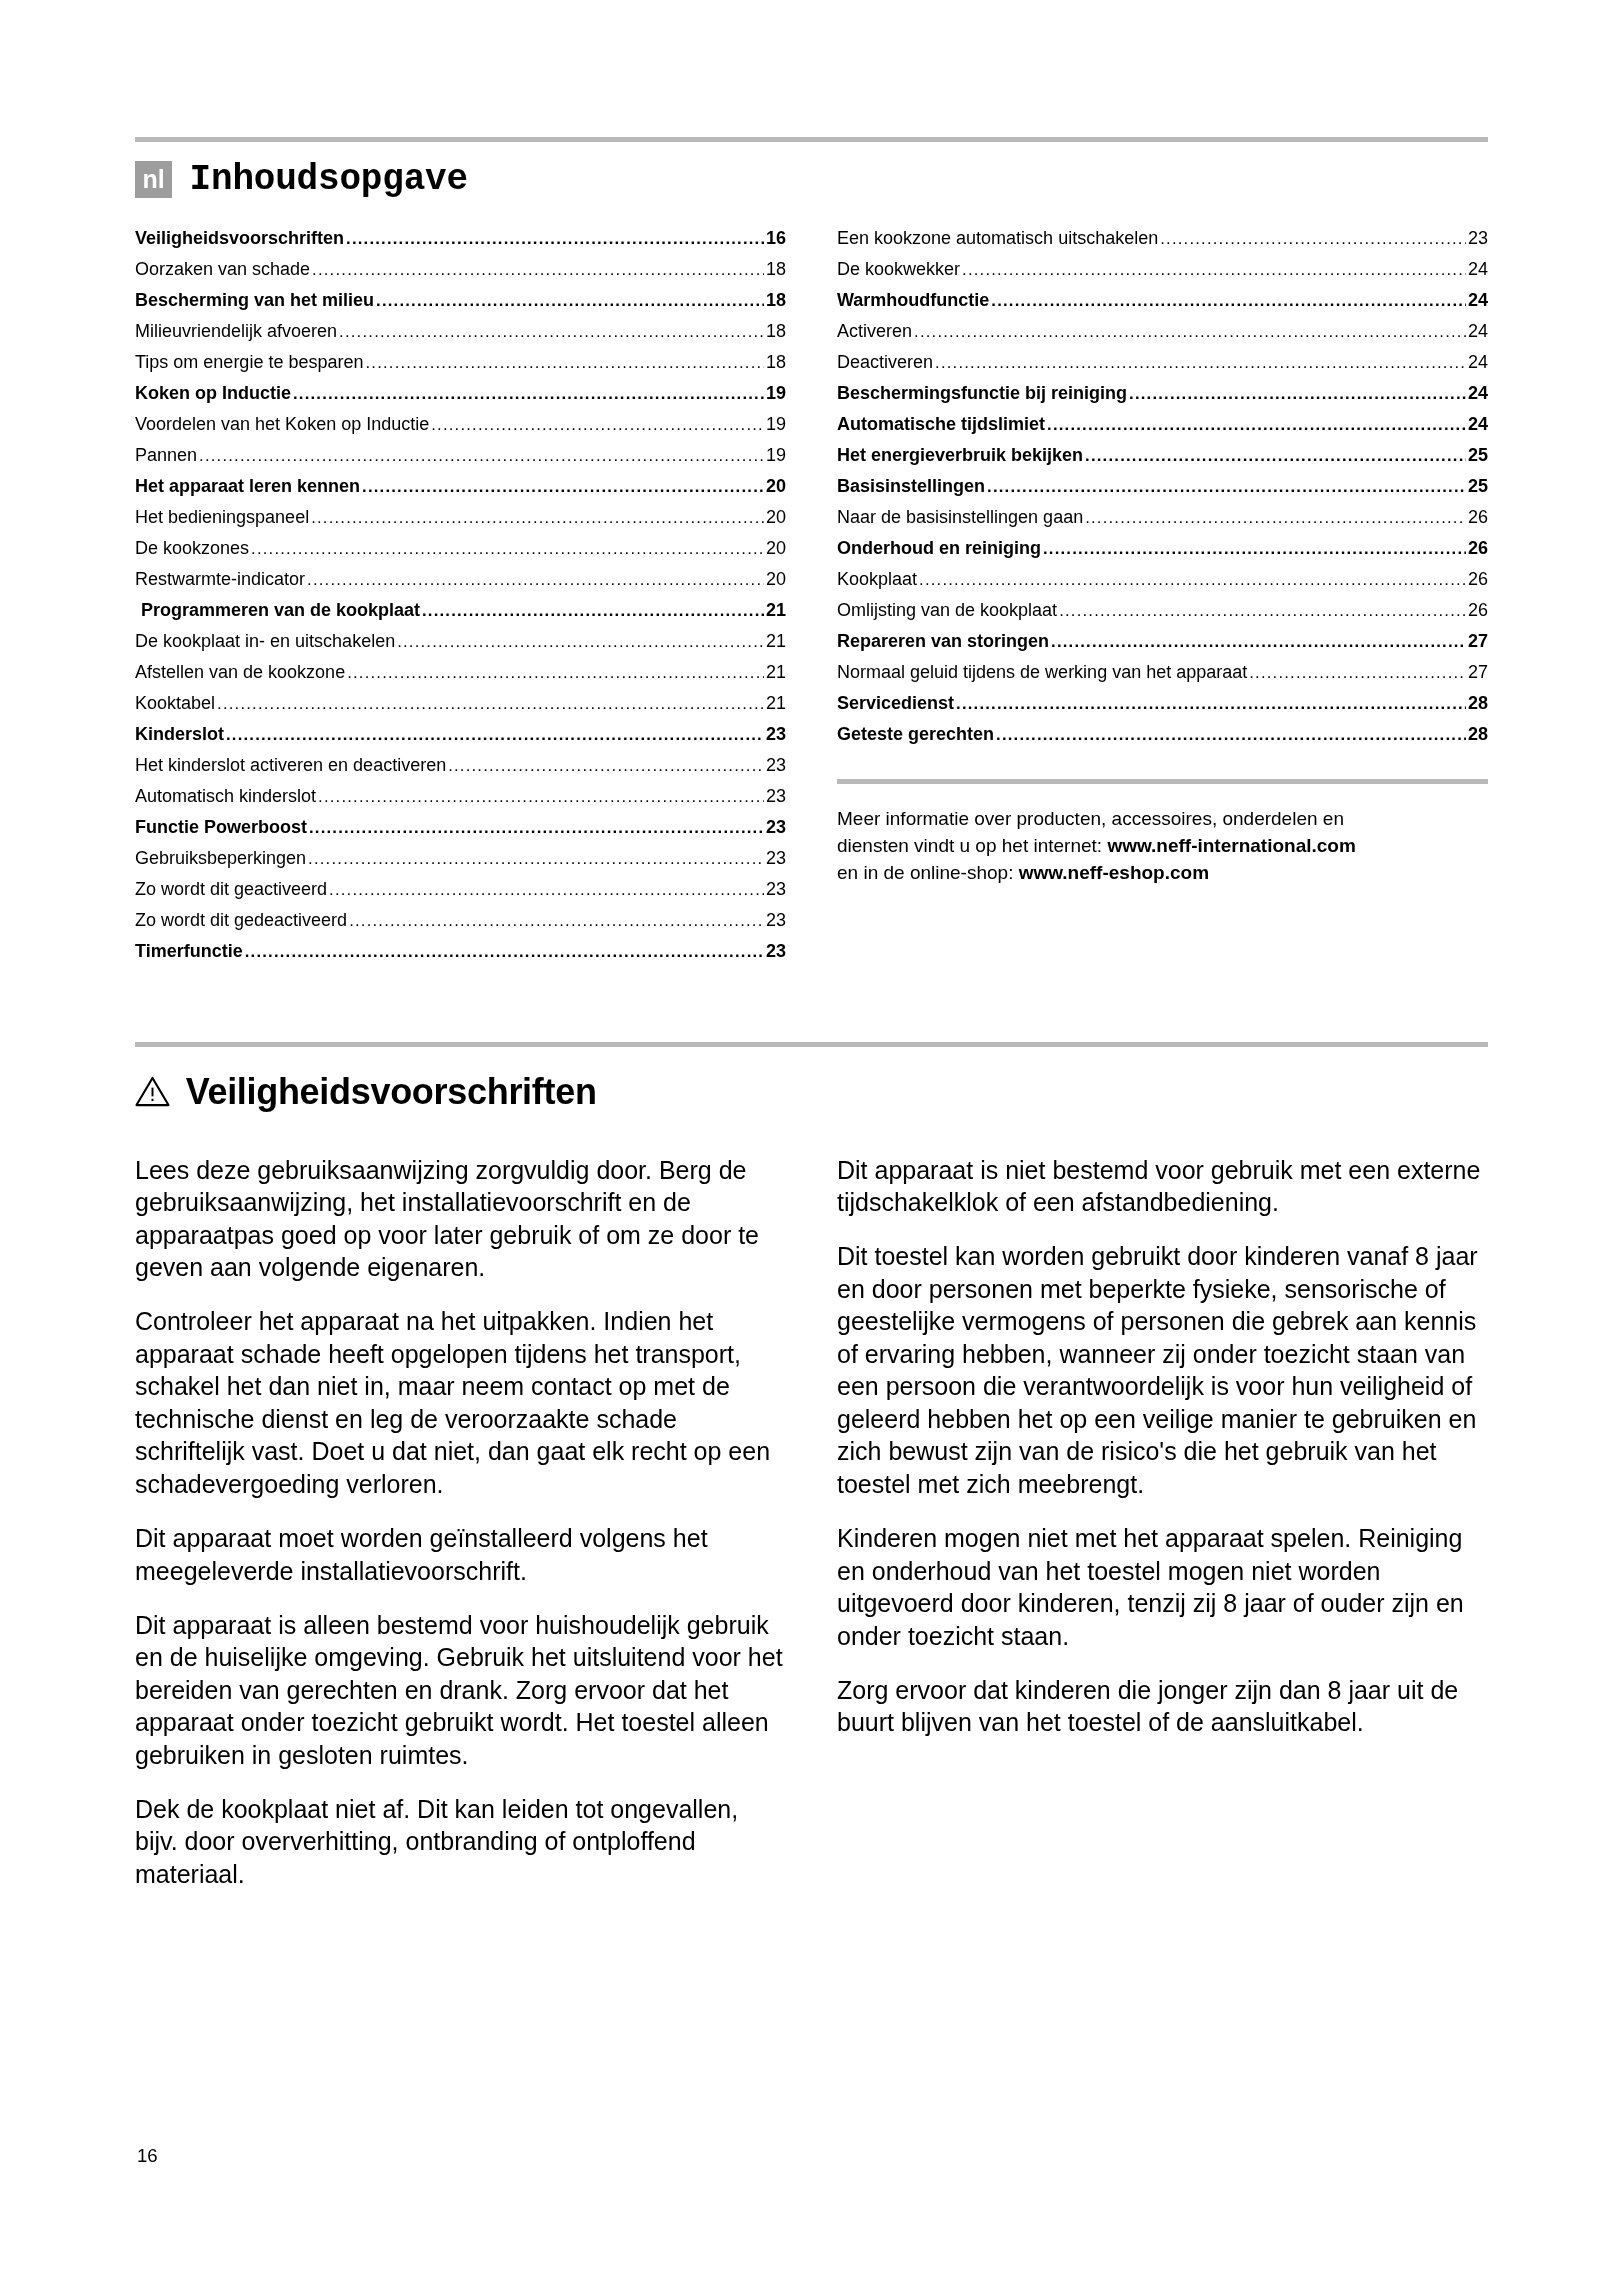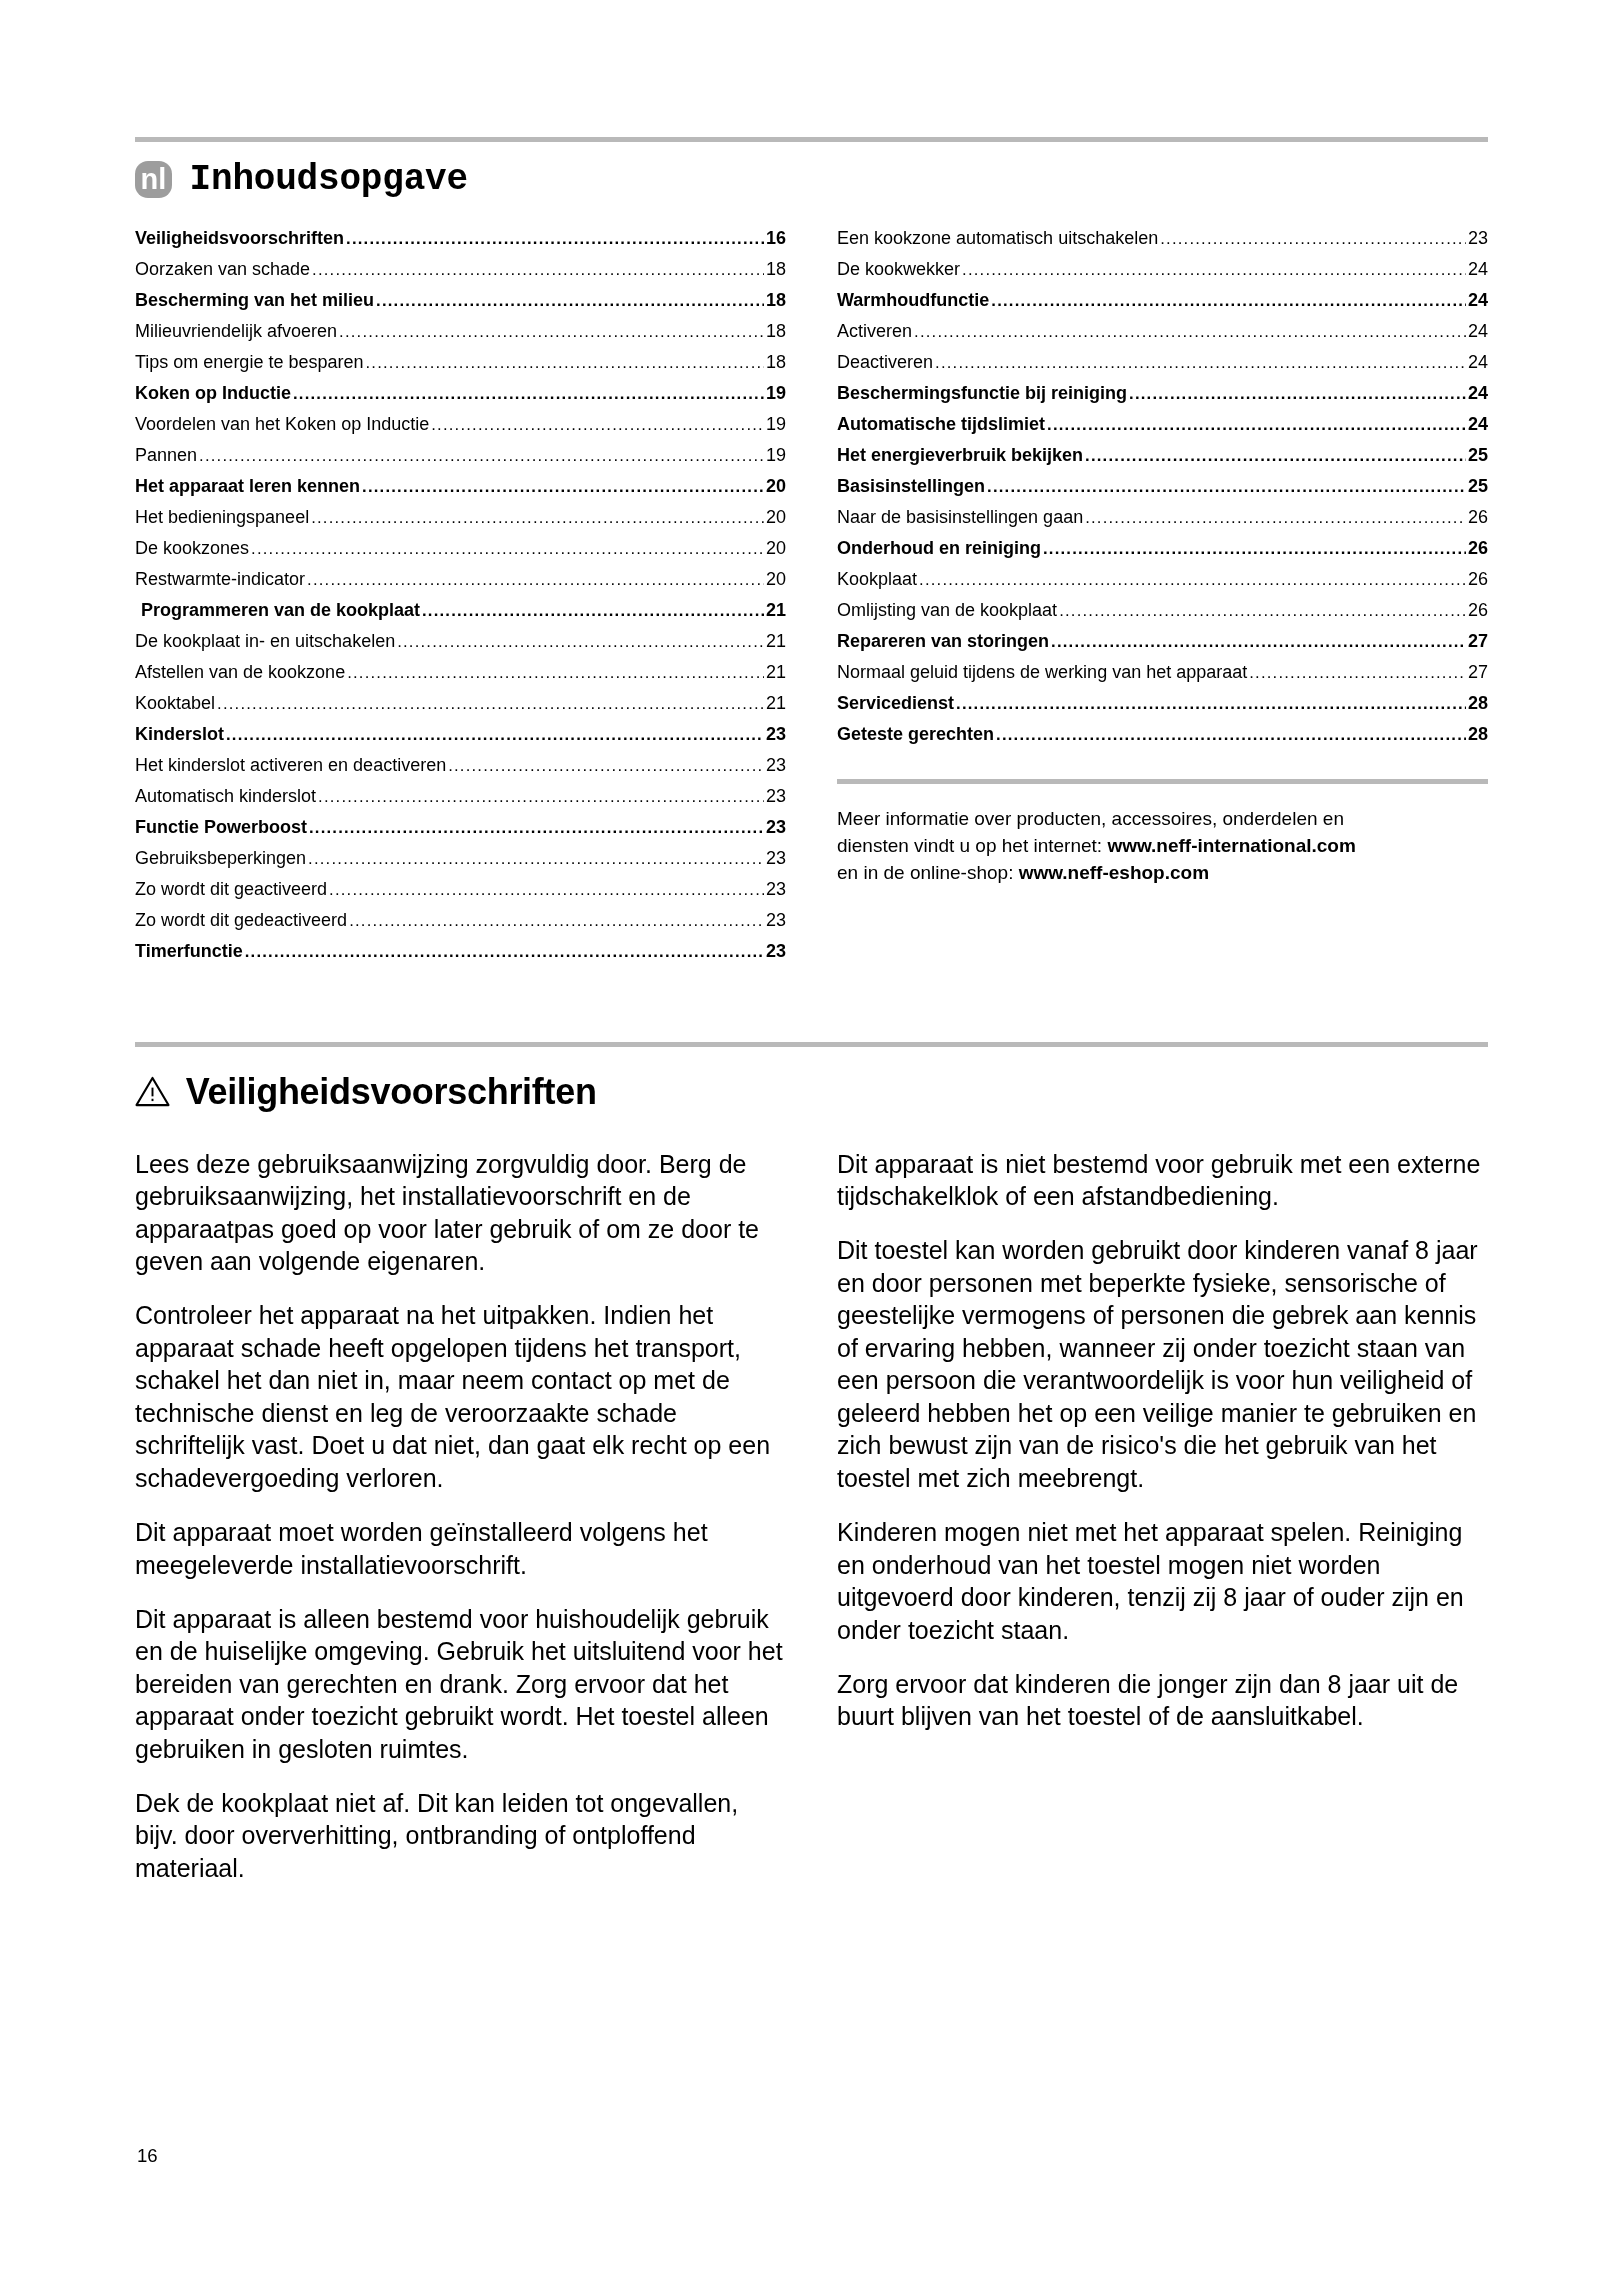--- a/index.html
+++ b/index.html
@@ -37,27 +37,26 @@
     display: flex;
     align-items: center;
     gap: 17.6px;
     margin-bottom: 29px;
   }
   .lang-badge {
     width: 37px;
     height: 37px;
     background: #9d9d9d;
     color: #ffffff;
-    font-size: 29px;
+    font-size: 25px;
     font-weight: bold;
     display: flex;
     align-items: center;
     justify-content: center;
     line-height: 1;
-    border-radius: 13px;
   }
   .toc-title {
     font-size: 36px;
     font-weight: bold;
     letter-spacing: -0.2px;
     font-family: Liberation Mono, monospace;
   }
 
   
   .toc-cols {
@@ -122,21 +121,21 @@
     font-size: 36px;
     font-weight: bold;
     letter-spacing: -0.3px;
   }
 
   
   .body-cols {
     display: flex;
     gap: 51px;
   }
-  .body-col { width: 651px; }
+  .body-col { width: 651px; margin-top: 6px; }
   .body-col p {
     font-size: 25px;
     line-height: 1.30;
     margin: 0 0 21.6px 0;
   }
 
   .folio {
     position: absolute;
     left: 137px;
     top: 2145px;

